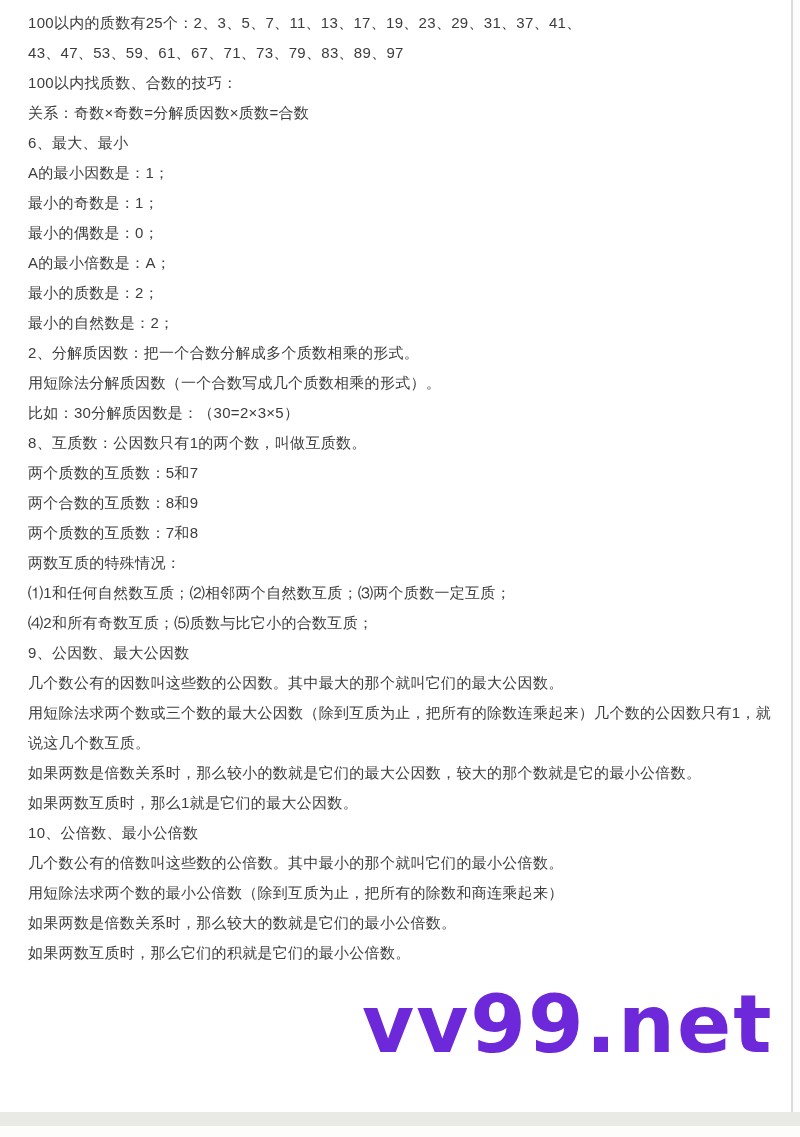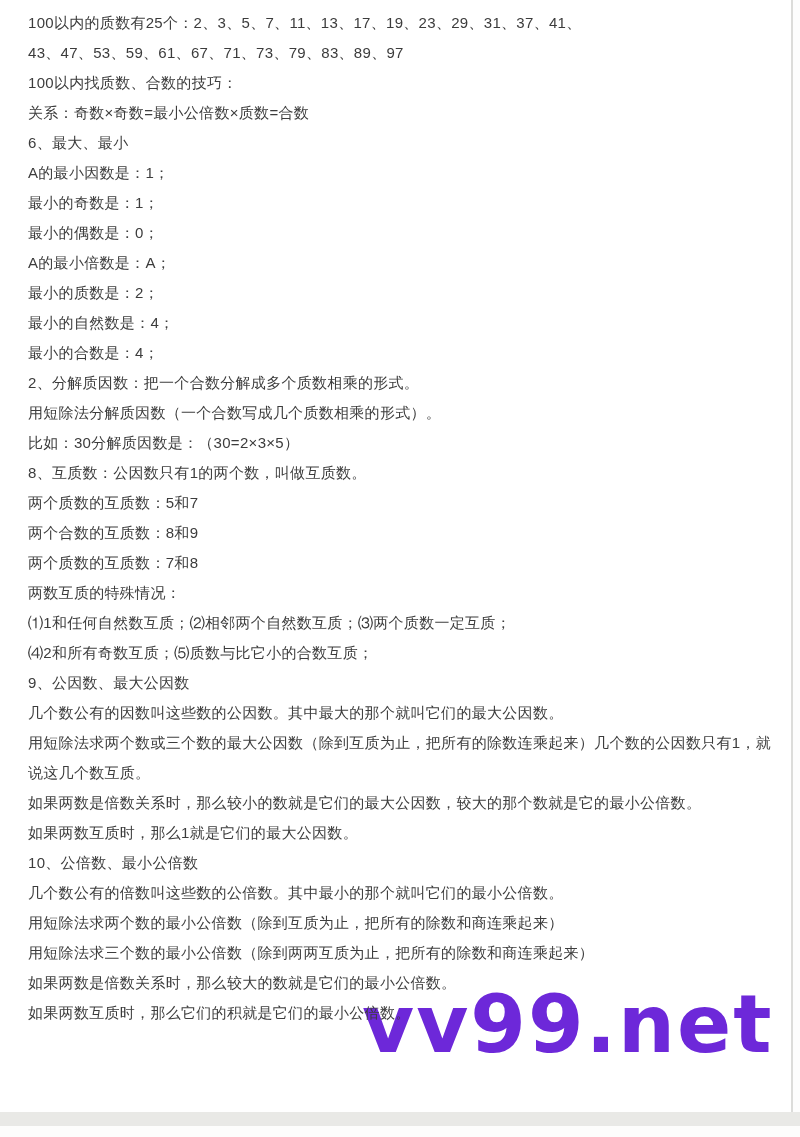--- a/index.html
+++ b/index.html
@@ -92,48 +92,46 @@
 
 <div class="viewport">
 
   <div class="doc-page">
     <div class="watermark">vv99.net</div>
 
     <div class="text-column">
         <p class="doc-line">100以内的质数有25个：2、3、5、7、11、13、17、19、23、29、31、37、41、</p>
         <p class="doc-line">43、47、53、59、61、67、71、73、79、83、89、97</p>
         <p class="doc-line">100以内找质数、合数的技巧：</p>
-        <p class="doc-line">关系：奇数×奇数=最小公倍数×质数=合数</p>
+        <p class="doc-line">关系：奇数×奇数=分解质因数×质数=合数</p>
         <p class="doc-line">6、最大、最小</p>
         <p class="doc-line">A的最小因数是：1；</p>
         <p class="doc-line">最小的奇数是：1；</p>
         <p class="doc-line">最小的偶数是：0；</p>
         <p class="doc-line">A的最小倍数是：A；</p>
         <p class="doc-line">最小的质数是：2；</p>
-        <p class="doc-line">最小的自然数是：4；</p>
-        <p class="doc-line">最小的合数是：4；</p>
+        <p class="doc-line">最小的自然数是：2；</p>
         <p class="doc-line">2、分解质因数：把一个合数分解成多个质数相乘的形式。</p>
         <p class="doc-line">用短除法分解质因数（一个合数写成几个质数相乘的形式）。</p>
         <p class="doc-line">比如：30分解质因数是：（30=2×3×5）</p>
         <p class="doc-line">8、互质数：公因数只有1的两个数，叫做互质数。</p>
         <p class="doc-line">两个质数的互质数：5和7</p>
         <p class="doc-line">两个合数的互质数：8和9</p>
         <p class="doc-line">两个质数的互质数：7和8</p>
         <p class="doc-line">两数互质的特殊情况：</p>
         <p class="doc-line">⑴1和任何自然数互质；⑵相邻两个自然数互质；⑶两个质数一定互质；</p>
         <p class="doc-line">⑷2和所有奇数互质；⑸质数与比它小的合数互质；</p>
         <p class="doc-line">9、公因数、最大公因数</p>
         <p class="doc-line">几个数公有的因数叫这些数的公因数。其中最大的那个就叫它们的最大公因数。</p>
         <p class="doc-line">用短除法求两个数或三个数的最大公因数（除到互质为止，把所有的除数连乘起来）几个数的公因数只有1，就说这几个数互质。</p>
         <p class="doc-line">如果两数是倍数关系时，那么较小的数就是它们的最大公因数，较大的那个数就是它的最小公倍数。</p>
         <p class="doc-line">如果两数互质时，那么1就是它们的最大公因数。</p>
         <p class="doc-line">10、公倍数、最小公倍数</p>
         <p class="doc-line">几个数公有的倍数叫这些数的公倍数。其中最小的那个就叫它们的最小公倍数。</p>
         <p class="doc-line">用短除法求两个数的最小公倍数（除到互质为止，把所有的除数和商连乘起来）</p>
-        <p class="doc-line">用短除法求三个数的最小公倍数（除到两两互质为止，把所有的除数和商连乘起来）</p>
         <p class="doc-line">如果两数是倍数关系时，那么较大的数就是它们的最小公倍数。</p>
         <p class="doc-line">如果两数互质时，那么它们的积就是它们的最小公倍数。</p>
       </div>
   </div>
 
   <div class="page-right-border"></div>
   <div class="right-margin-area"></div>
 
   <div class="page-gap"></div>
   <div class="next-page-top"></div>

